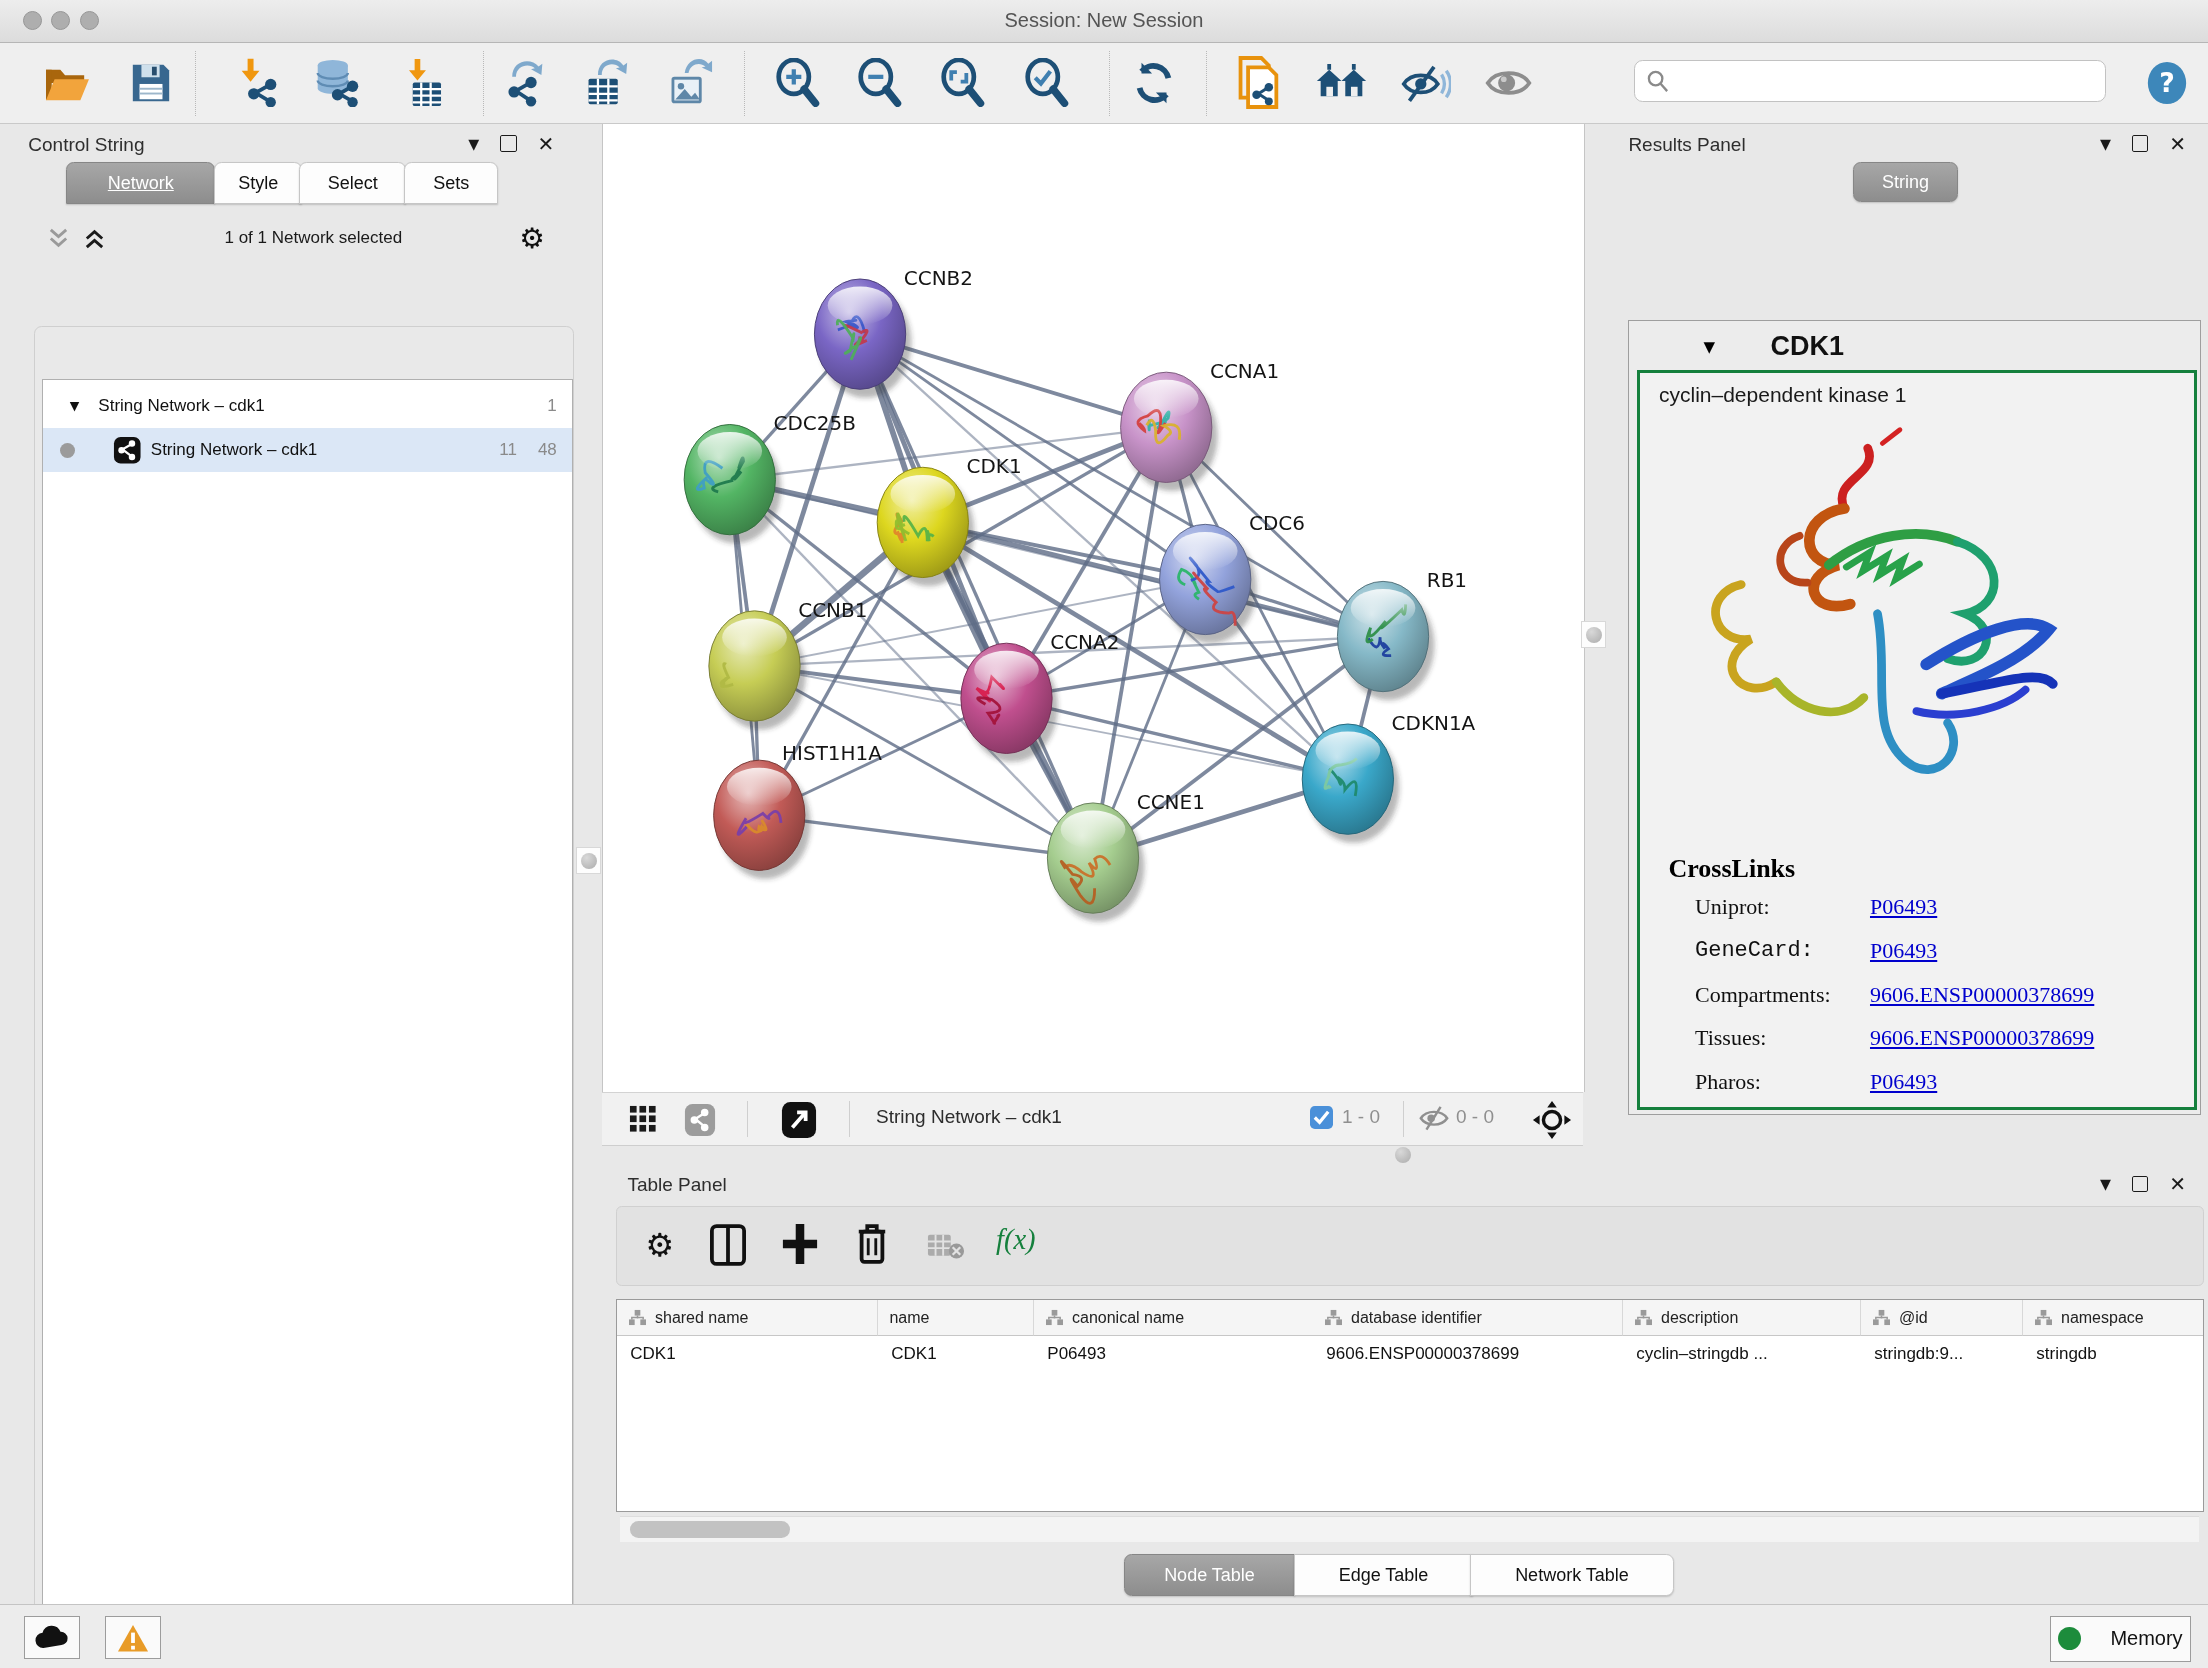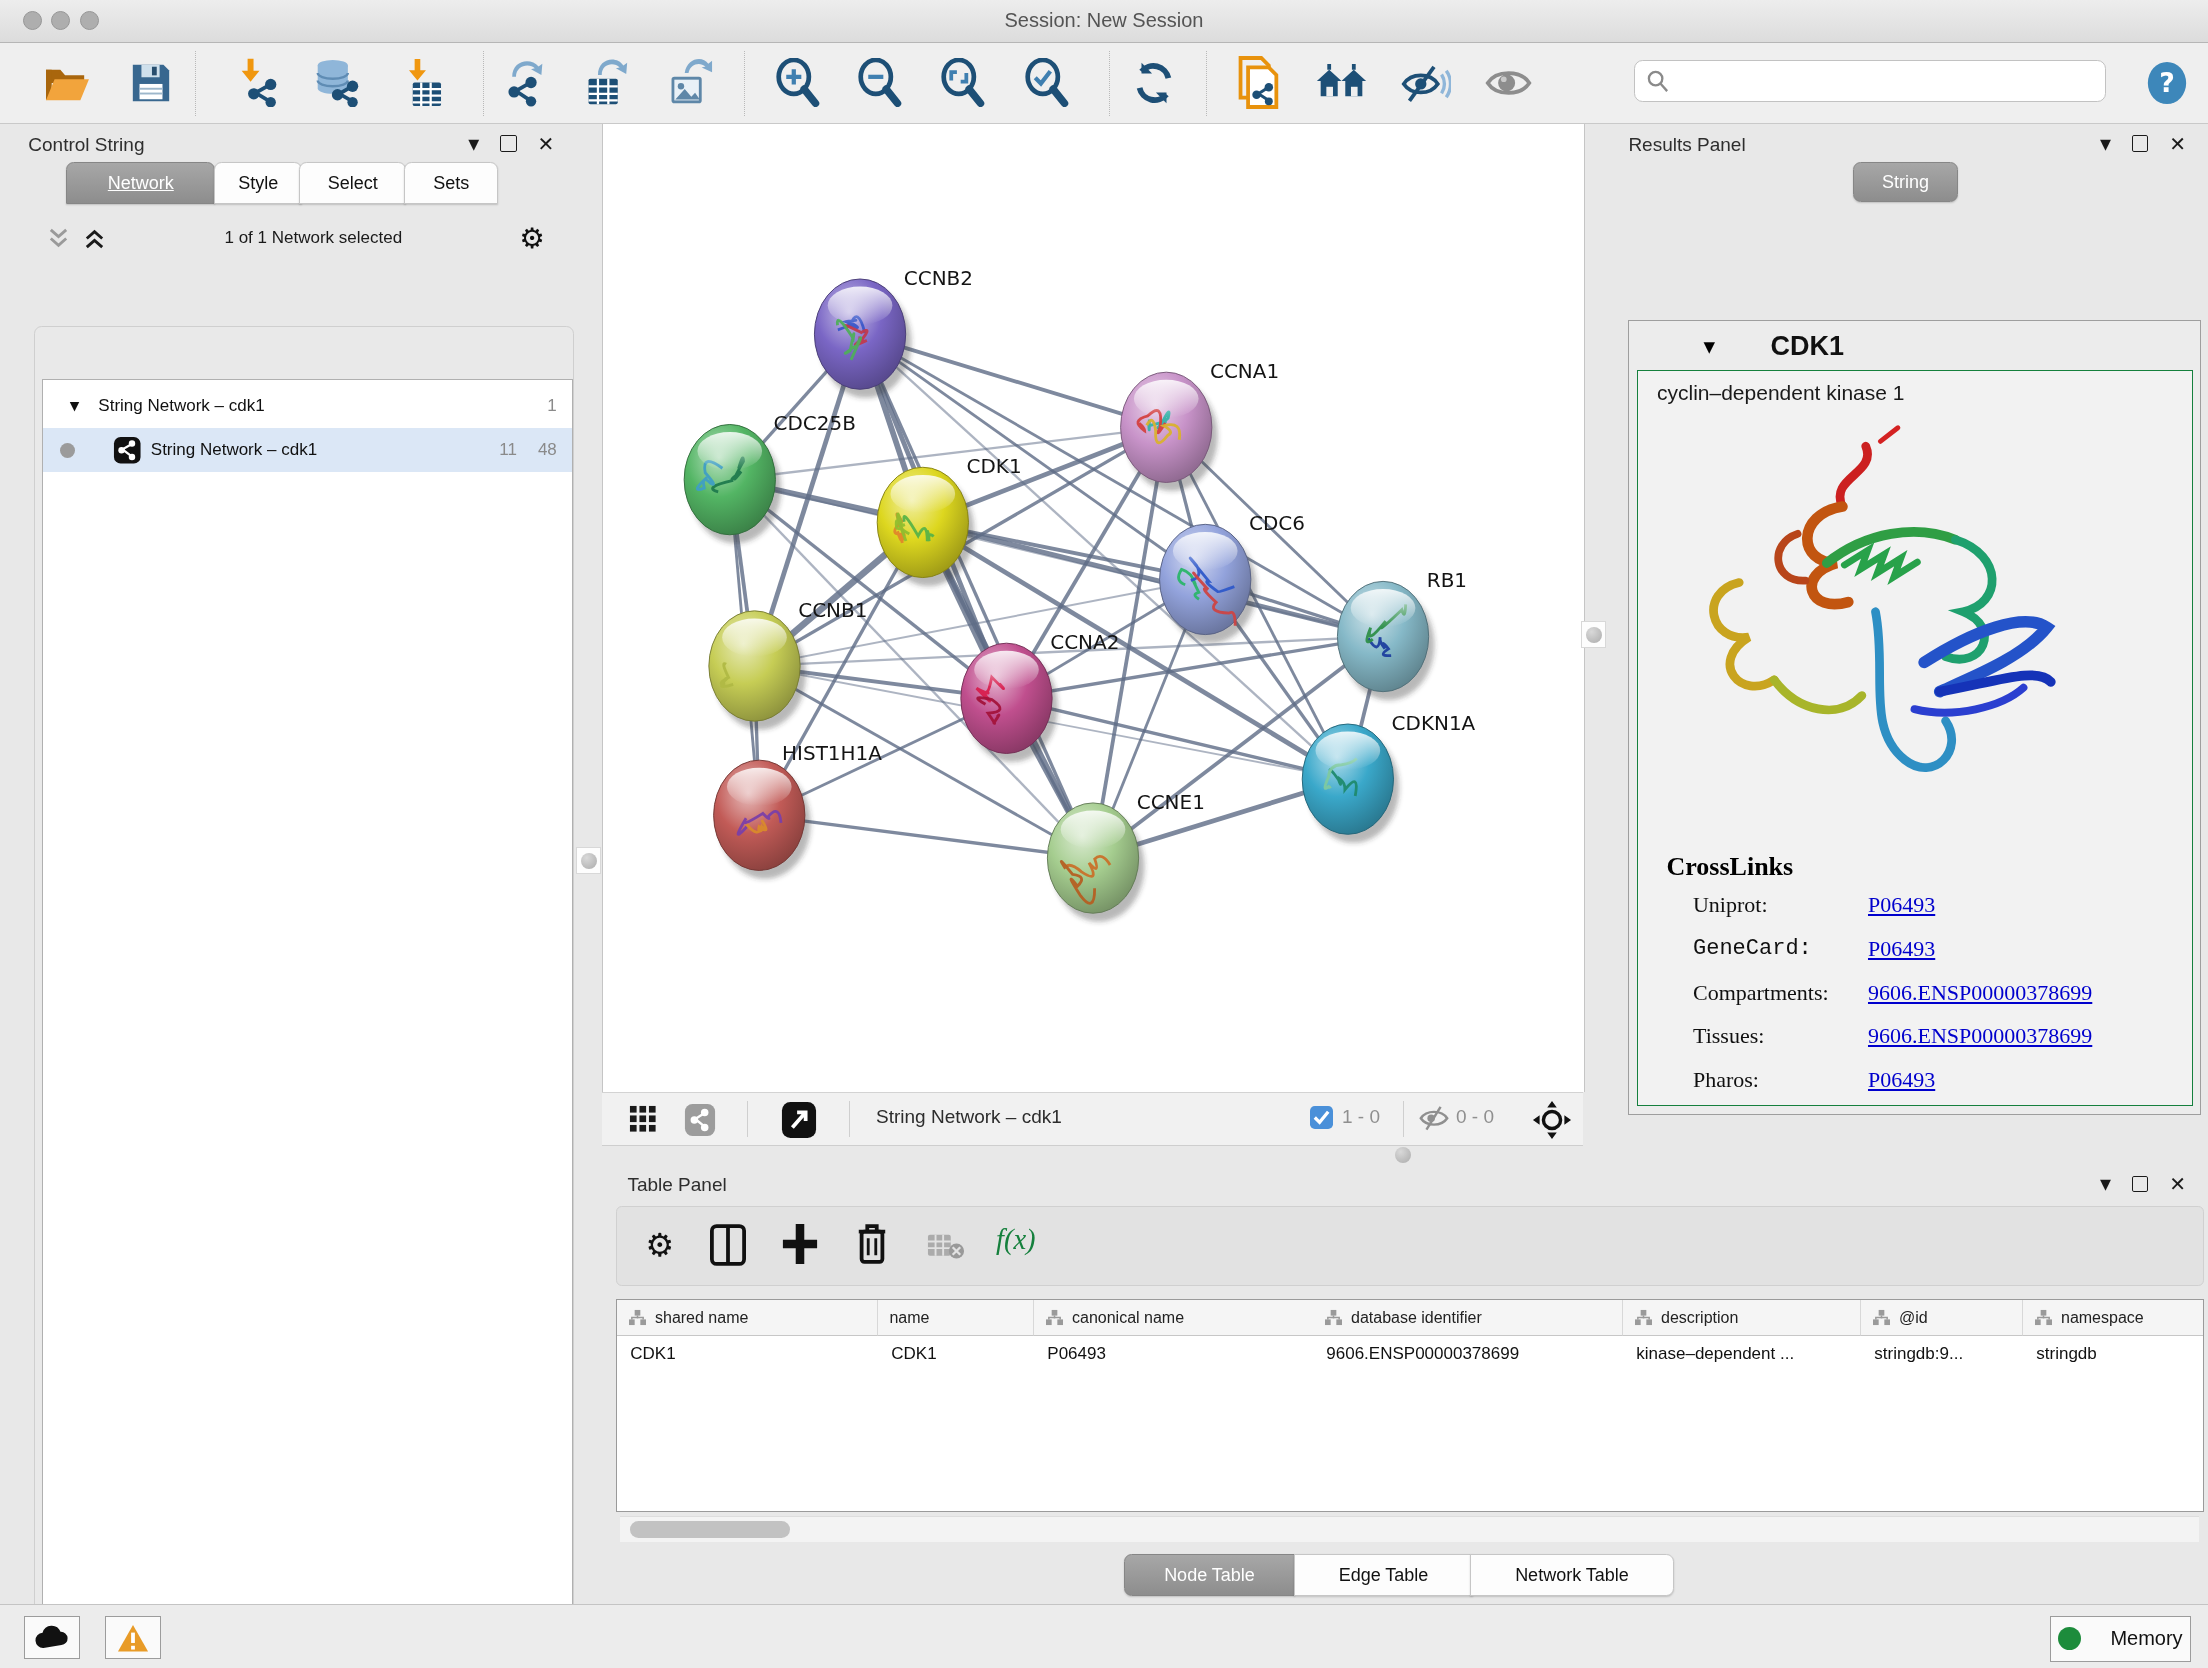--- a/index.html
+++ b/index.html
@@ -522,21 +522,21 @@
   <div class="win-ctrls abs" style="left:483px;top:7.6px">
     <span class="wc-tri">▼</span>
     <span class="wc-box"></span>
     <span class="wc-x">✕</span>
   </div>
 
   <div class="tab sel abs" style="left:236px;top:38px;width:103px;height:38px;border-radius:7.6px">String</div>
   <div class="rp-box" style="left:11.4px;top:196px;width:571px;height:793px">
     <span class="glyph abs" style="left:74px;top:17px;font-size:15px">▼</span>
     <span class="abs" style="left:141px;top:9.5px;font-size:27px;font-weight:bold;color:#111">CDK1</span>
-    <div class="abs" style="left:7.6px;top:49px;width:554px;height:734px;background:#f2f2f2;border:1px solid #15803d">
+    <div class="abs" style="left:7.6px;top:49px;width:554px;height:734px;background:#f2f2f2;border:3px solid #15803d">
       <div class="abs" style="left:19px;top:9.5px;font-size:21px;color:#1a1a1a">cyclin–dependent kinase 1</div>
       <svg class="abs" style="left:38px;top:46px" width="399" height="409" viewBox="0 0 400 420">
         <g fill="none" stroke-linecap="round">
           <path d="M205 25 l18 -14" stroke="#d42222" stroke-width="5"></path>
           <path d="M190 30 C202 58 152 62 166 92" stroke="#cc2020" stroke-width="9"></path>
           <path d="M166 92 C118 100 120 150 160 150 C118 162 132 202 172 190" stroke="#c25510" stroke-width="11"></path>
           <path d="M120 120 C90 130 95 170 128 168" stroke="#b8451a" stroke-width="8"></path>
           <path d="M60 170 C18 180 30 232 70 226 C28 252 62 292 96 270" stroke="#c9a41f" stroke-width="9"></path>
           <path d="M96 270 C120 302 162 312 186 286" stroke="#a8b52a" stroke-width="9"></path>
           <path d="M150 150 C190 118 242 110 282 126" stroke="#2f9e44" stroke-width="10"></path>
@@ -632,21 +632,21 @@
     <div class="td" style="left: 696px; width: 310px;">9606.ENSP00000378699</div>
     <div class="th" style="left: 1006px; width: 238px;">
       <svg width="19" height="17" viewBox="0 0 20 18">
         <rect x="7" y="1" width="6" height="6" fill="#9a9a9a"></rect>
         <rect x="1" y="11" width="6" height="6" fill="#9a9a9a"></rect>
         <rect x="13" y="11" width="6" height="6" fill="#9a9a9a"></rect>
         <path d="M10 7v3M4 11V9h12v2" stroke="#9a9a9a" fill="none" stroke-width="1.6"></path>
       </svg>
       <span>description</span>
     </div>
-    <div class="td" style="left: 1006px; width: 238px;">kinase–dependent ...</div>
+    <div class="td" style="left: 1006px; width: 238px;">cyclin–stringdb ...</div>
     <div class="th" style="left: 1244px; width: 162px;">
       <svg width="19" height="17" viewBox="0 0 20 18">
         <rect x="7" y="1" width="6" height="6" fill="#9a9a9a"></rect>
         <rect x="1" y="11" width="6" height="6" fill="#9a9a9a"></rect>
         <rect x="13" y="11" width="6" height="6" fill="#9a9a9a"></rect>
         <path d="M10 7v3M4 11V9h12v2" stroke="#9a9a9a" fill="none" stroke-width="1.6"></path>
       </svg>
       <span>@id</span>
     </div>
     <div class="td" style="left: 1244px; width: 162px;">stringdb:9...</div>

